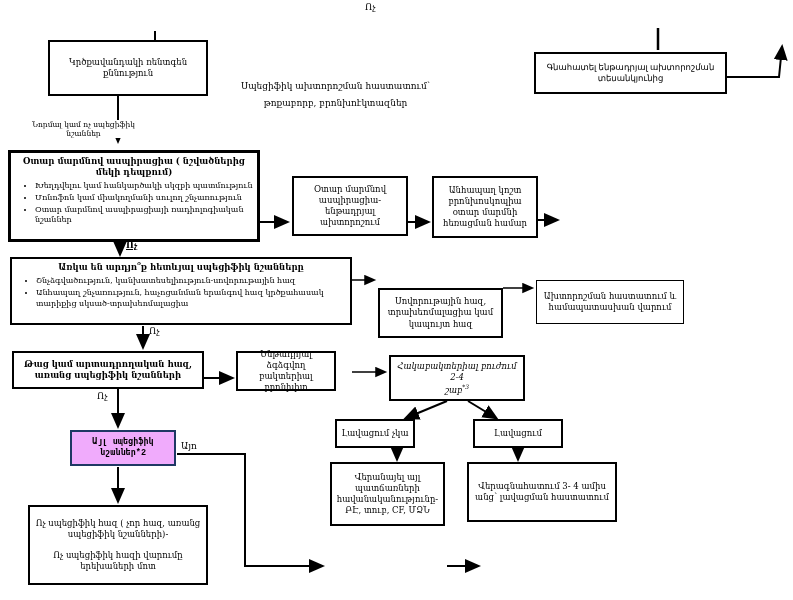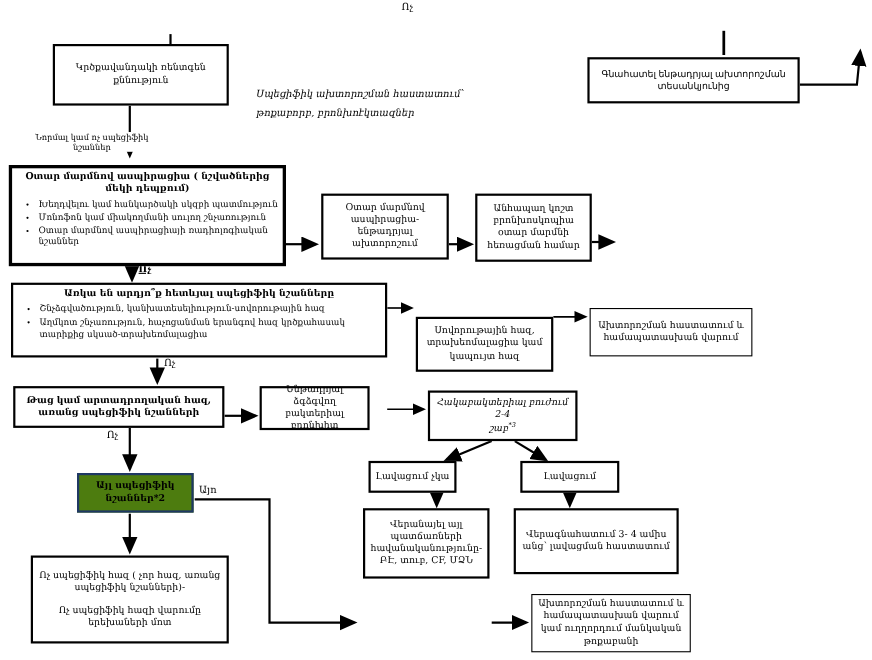--- a/index.html
+++ b/index.html
@@ -16,21 +16,21 @@
   .med{border-width:2.5px;}
   .thin{border-width:1.5px;}
   .bold{font-weight:bold;}
   .bullet-box{align-items:stretch;justify-content:flex-start;text-align:left;}
   .bullet-box .title{font-weight:bold;text-align:center;font-size:8.5px;margin:1px 0 3px 0;}
   .bullet-box ul{margin:0 0 0 8px;padding-left:12px;font-size:8px;line-height:1.35;}
   .bullet-box li{margin:0 0 1px 0;}
   .lbl{position:absolute;font-size:9px;line-height:1.1;background:transparent;white-space:nowrap;}
   .lbl-bg{background:#fff;padding:0 2px;}
   .underln{text-decoration:underline;font-weight:bold;}
-  .freetext{position:absolute;text-align:left;font-size:9px;line-height:1.9;font-style:italic;}
+  .freetext{position:absolute;text-align:center;font-size:9px;line-height:1.9;}
   .wrap{position:absolute;text-align:center;font-size:7.5px;line-height:1.2;white-space:normal;}
   svg.connectors{position:absolute;left:0;top:0;pointer-events:none;}
   sup{font-size:6px;}
   .para-gap{margin-top:9px;}
 </style>
 </head>
 <body>
 
 <div id="canvas">
 
@@ -97,21 +97,21 @@
   </div>
 
   <div class="box med" style="left:432px;top:176px;width:106px;height:62px;">
     <span>Անհապաղ կոշտ բրոնխոսկոպիա օտար մարմնի հեռացման համար</span>
   </div>
 
   <div class="box med bullet-box" style="left:10px;top:257px;width:342px;height:68px;">
     <div class="title">Առկա են արդյո՞ք հետևյալ սպեցիֆիկ նշանները</div>
     <ul>
       <li>Շնչձգվածություն, կանխատեսելիություն-սովորութային հազ</li>
-      <li>Աղմկոտ շնչառություն, հաչոցանման երանգով հազ կրծքահասակ տարիքից սկսած-տրախեոմալացիա</li>
+      <li>Անհապաղ շնչառություն, հաչոցանման երանգով հազ կրծքահասակ տարիքից սկսած-տրախեոմալացիա</li>
     </ul>
   </div>
 
   <div class="box med" style="left:378px;top:288px;width:125px;height:50px;">
     <span>Սովորութային հազ, տրախեոմալացիա կամ կապույտ հազ</span>
   </div>
 
   <div class="box thin" style="left:536px;top:280px;width:148px;height:44px;align-items:center;">
     <span>Ախտորոշման հաստատում և համապատասխան վարում</span>
   </div>
@@ -140,27 +140,24 @@
   </div>
 
   <div class="box med" style="left:330px;top:462px;width:115px;height:64px;">
     <span>Վերանայել այլ պատճառների հավանականությունը- ԲԷ, տուբ, CF, ՄՁՆ</span>
   </div>
 
   <div class="box" style="left:467px;top:462px;width:150px;height:60px;">
     <span>Վերագնահատում 3- 4 ամիս անց՝ լավացման հաստատում</span>
   </div>
 
-  <div class="box med bold" style="left:70px;top:430px;width:106px;height:36px;border-color:#1f3864;background:#4d7c0f;">
+  <div class="box med bold" style="left:70px;top:430px;width:106px;height:36px;border-color:#1f3864;background:#f0abfc;font-family:Liberation Mono, monospace;">
     <span>Այլ սպեցիֆիկ նշաններ*2</span>
   </div>
 
   <div class="box" style="left:28px;top:505px;width:180px;height:80px;">
     <span>Ոչ սպեցիֆիկ հազ ( չոր հազ, առանց սպեցիֆիկ նշանների)-</span>
     <span class="para-gap">Ոչ սպեցիֆիկ հազի վարումը երեխաների մոտ</span>
   </div>
 
 
-  <div class="box thin" style="left:483px;top:540px;width:145px;height:53px;">
-    <span>Ախտորոշման հաստատում և համապատասխան վարում կամ ուղղորդում մանկական թոքաբանի</span>
-  </div>
 
 </div>
 
 </body></html>

